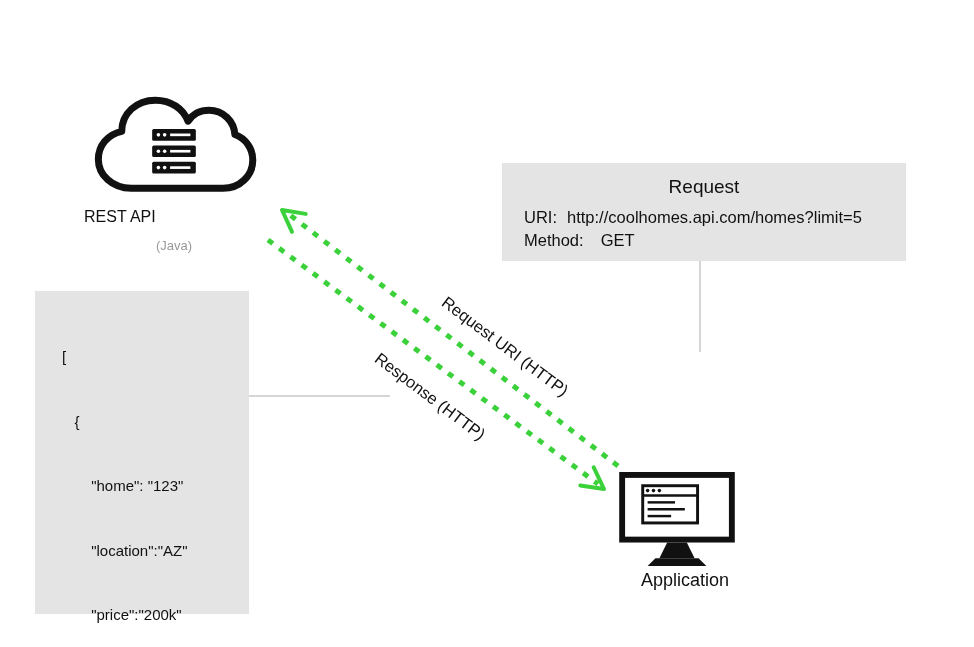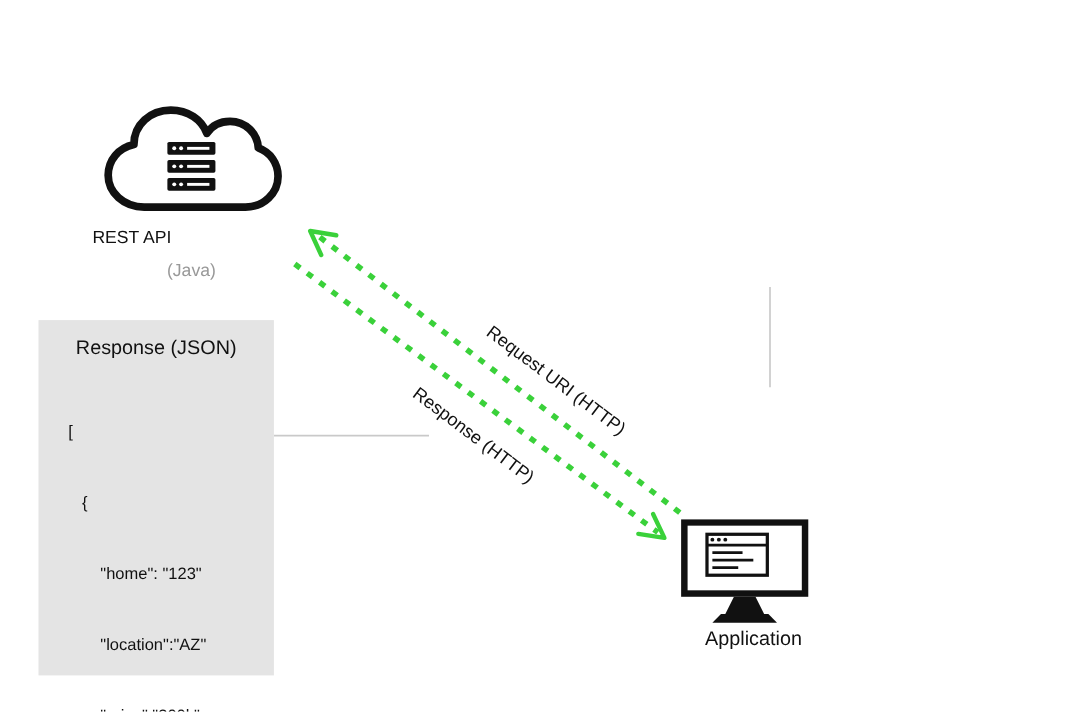--- a/index.html
+++ b/index.html
@@ -33,21 +33,21 @@
   .dash   { stroke: var(--arrow-green); stroke-width: 5; stroke-dasharray: 6 8; }
   .head   { stroke: var(--arrow-green); stroke-width: 4; fill: none; stroke-linecap: round; stroke-linejoin: round; }
 
   .cloud-wrap { position: absolute; left: 84px; top: 90px; width: 180px; height: 117px; }
   .cloud-label {
     position: absolute; left: 84px; top: 208px; width: 180px;
     font-size: 16px;
   }
   .cloud-sublabel {
     position: absolute; left: 84px; top: 238px; width: 180px;
-    text-align: center; font-size: 16px; color: var(--sublabel-gray);
+    text-align: center; font-size: 13px; color: var(--sublabel-gray);
   }
 
   .gray-box { position: absolute; background: var(--box-gray); }
   .request-box { left: 502px; top: 163px; width: 404px; height: 98px; }
   .box-title { text-align: center; font-size: 19px; margin-top: 13px; }
   .request-lines { margin: 8px 0 0 22px; font-size: 16.5px; line-height: 23px; }
   .uri-val { margin-left: 10px; }
   .method-val { margin-left: 17px; }
 
   .response-box { left: 35px; top: 291px; width: 214px; height: 323px; }
@@ -98,23 +98,29 @@
         <rect x="87" y="92" width="56" height="15" rx="2" fill="#111111"></rect>
         <circle cx="95" cy="99.5" r="2.3" fill="#ffffff"></circle>
         <circle cx="103" cy="99.5" r="2.3" fill="#ffffff"></circle>
         <rect x="110" y="97.8" width="26" height="3.4" fill="#ffffff"></rect>
       </g>
     </svg>
   </div>
   <div class="cloud-label">REST API</div>
   <div class="cloud-sublabel">(Java)</div>
 
+  <div class="gray-box request-box">
+    <div class="box-title">Request</div>
+    <div class="request-lines">
+      <div><span>URI:</span><span class="uri-val">http://coolhomes.api.com/homes?limit=5</span></div>
+      <div><span>Method:</span><span class="method-val">GET</span></div>
+    </div>
+  </div>
 
   <div class="gray-box response-box">
-    <div class="box-title">Response (JSON)</div>
     <div class="json">
       <div>[</div>
       <div>   {</div>
       <div>       "home": "123"</div>
       <div>       "location":"AZ"</div>
       <div>       "price":"200k"</div>
       
       
       
       

